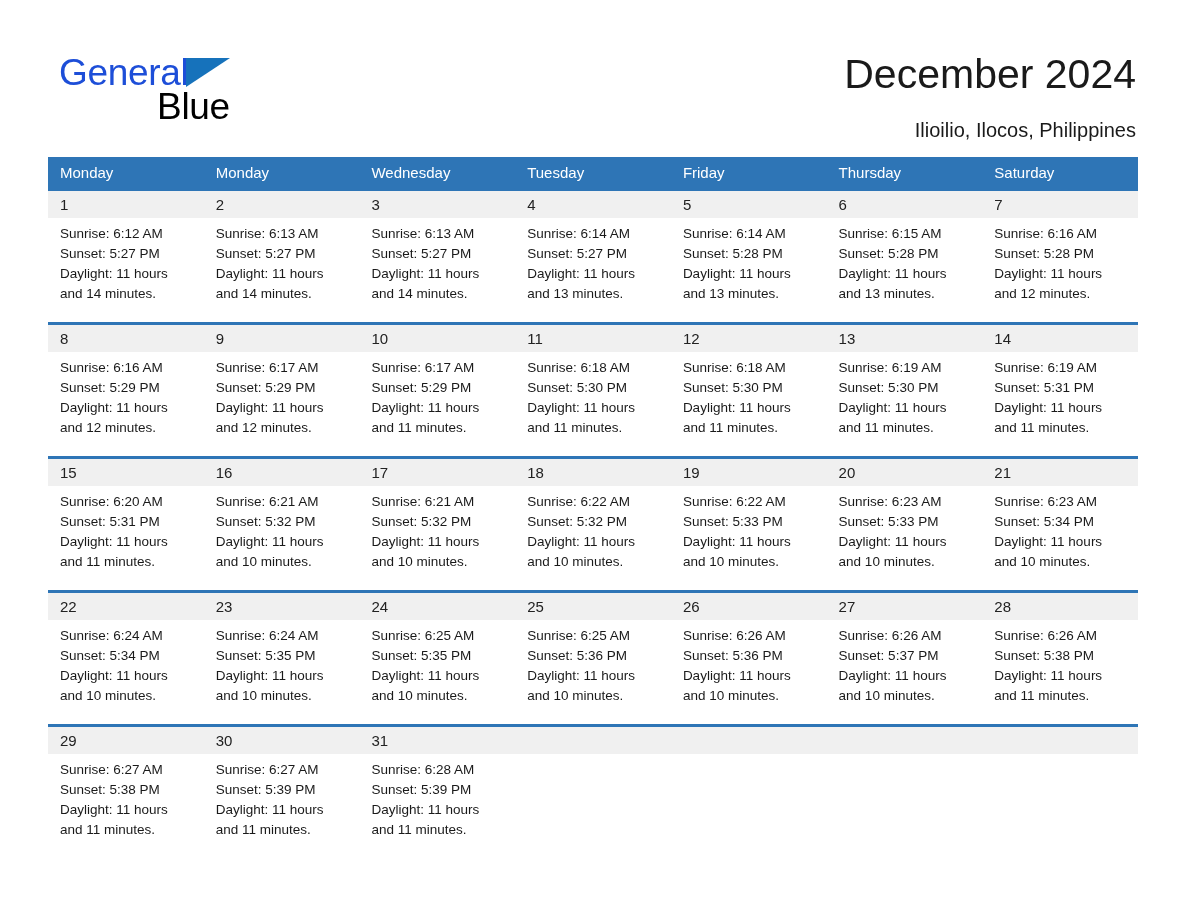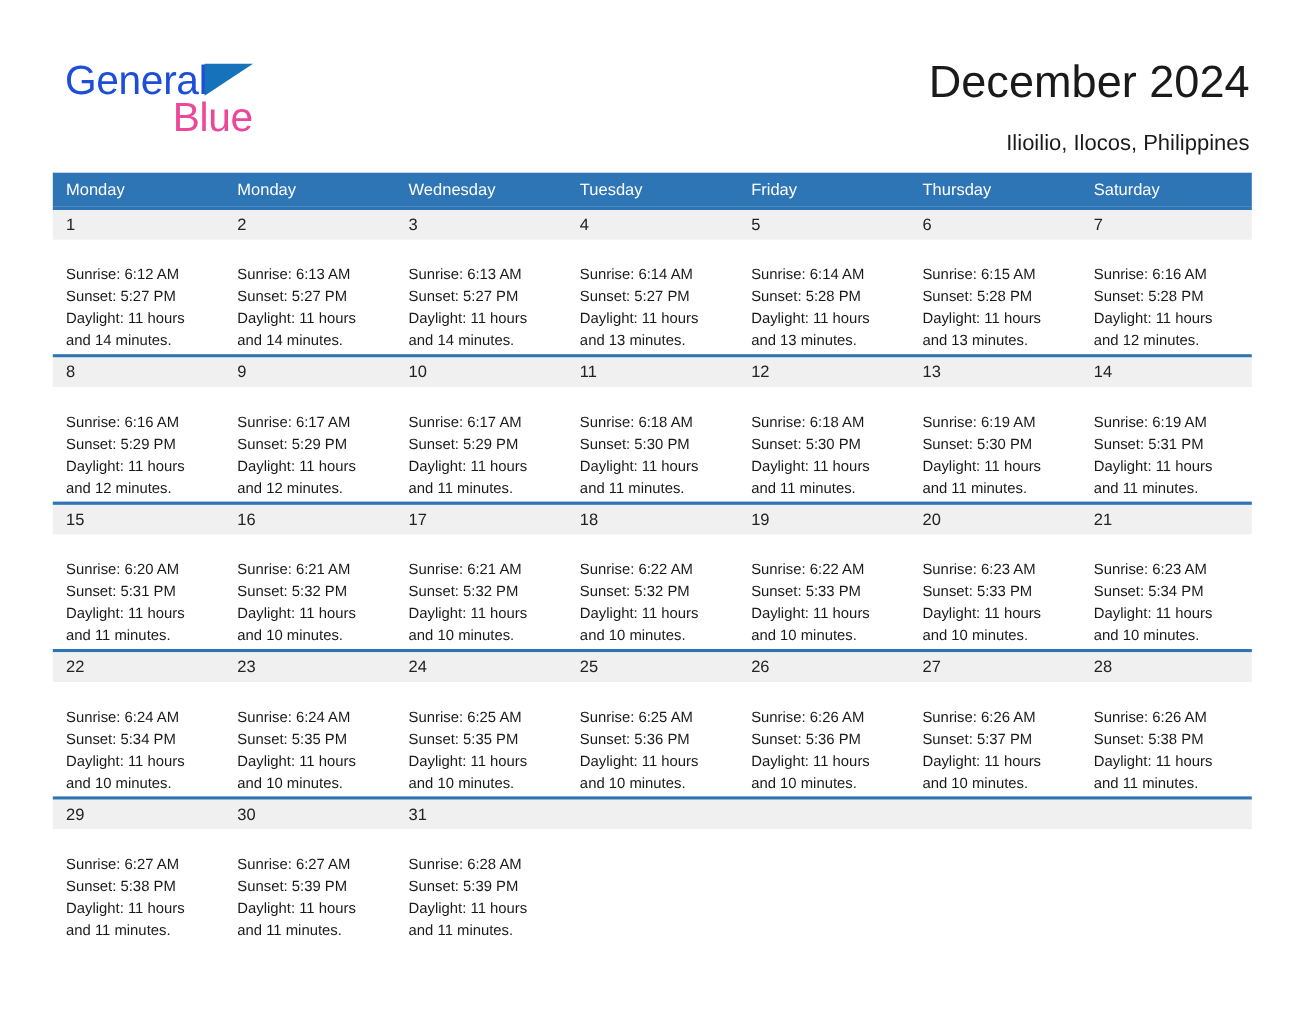--- a/index.html
+++ b/index.html
@@ -58,21 +58,21 @@
     width: 0;
     height: 0;
     border-left: 44px solid #1672bb;
     border-bottom: 29px solid transparent;
   }
   .brand-row2 {
     position: absolute;
     left: 98px;
     top: 33px;
     font-size: 37px;
-    color: #ec4899;
+    color: #000000;
     letter-spacing: -0.3px;
     line-height: 44px;
     text-align: right;
   }
 
   .title-block {
     position: absolute;
     right: 52px;
     top: 48px;
     text-align: right;
@@ -144,21 +144,21 @@
   }
 
   .daybody-band {
     display: flex;
     width: 100%;
     background: #ffffff;
     height: 104px;
   }
   .daybody-cell {
     flex: 1 1 0;
-    padding: 22px 10px 0 12px;
+    padding: 6px 10px 0 12px;
     box-sizing: border-box;
   }
   .day-line {
     font-size: 13.5px;
     color: #1a1a1a;
     line-height: 20px;
     white-space: nowrap;
   }
 </style>
 </head>

